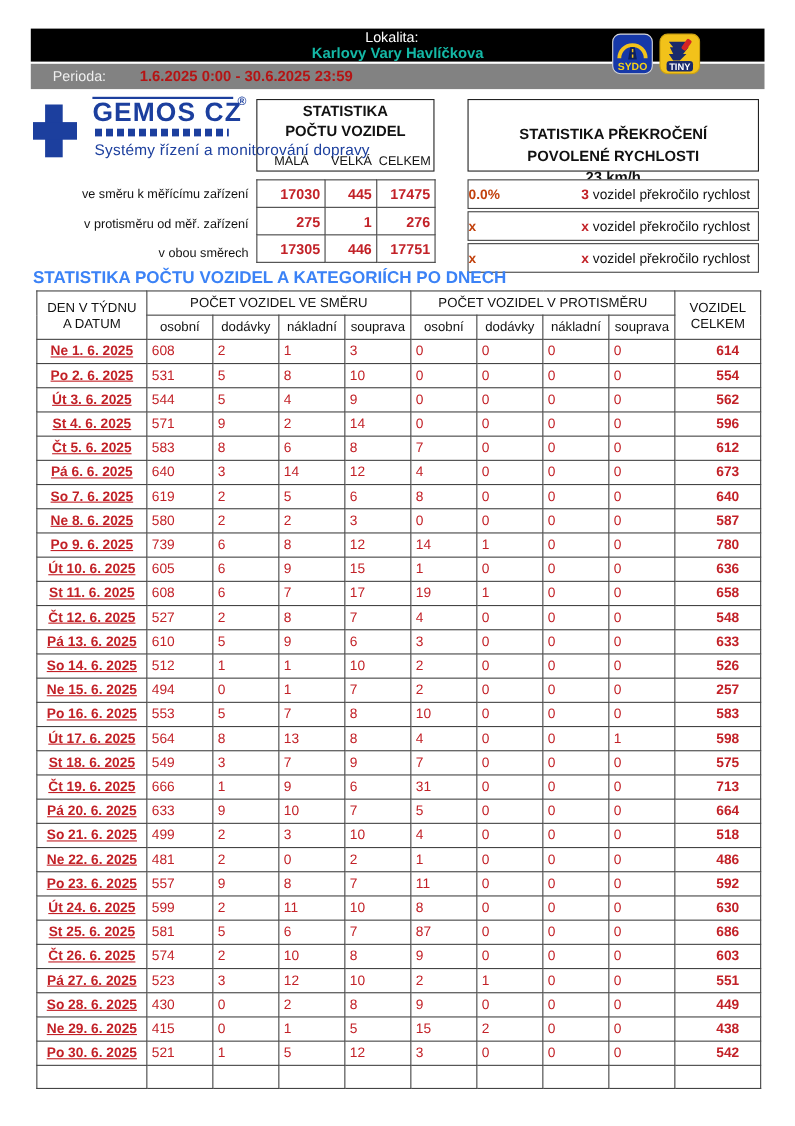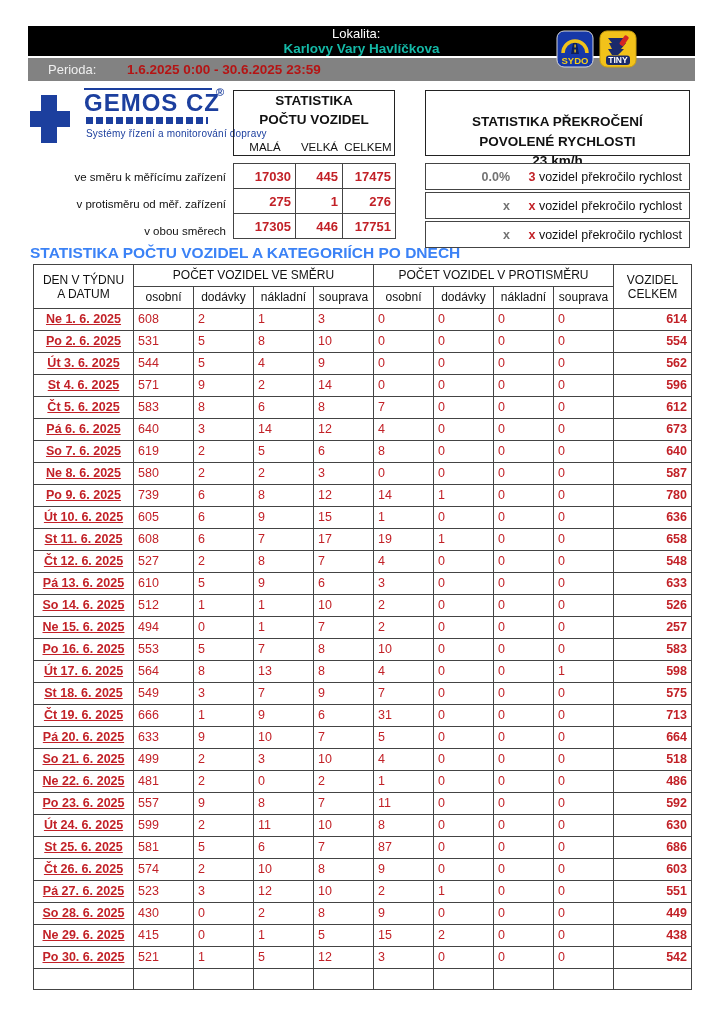--- a/index.html
+++ b/index.html
@@ -19,21 +19,21 @@
 
   
   .brand{position:absolute;left:30px;top:88px;width:202px;height:60px;color:#1c3f9e;}
   .cross-v{position:absolute;left:11px;top:7px;width:16px;height:48px;background:#1c3f9e;}
   .cross-h{position:absolute;left:0px;top:23px;width:40px;height:16px;background:#1c3f9e;}
   .brand-name{position:absolute;left:54px;top:0px;width:128px;border-top:2px solid #1c3f9e;
               font-size:24px;font-weight:bold;letter-spacing:1px;line-height:26px;white-space:nowrap;}
   .brand-reg{position:absolute;left:186px;top:-2px;font-size:11px;font-weight:bold;}
   .brand-dashes{position:absolute;left:56px;top:29px;width:122px;height:7px;
       background:repeating-linear-gradient(90deg,#1c3f9e 0 7px,#fff 7px 10px);}
-  .brand-tagline{position:absolute;left:56px;top:40px;font-size:10px;letter-spacing:.2px;white-space:nowrap;}
+  .brand-tagline{position:absolute;left:56px;top:40px;font-size:14px;letter-spacing:.2px;white-space:nowrap;}
 
   
   .count-box{position:absolute;left:233px;top:90px;width:162px;height:66px;border:1.5px solid #222;
              box-sizing:border-box;text-align:center;}
   .count-box .t{font-size:13.5px;font-weight:bold;line-height:19px;}
   .count-cols{position:absolute;bottom:2px;left:0;right:0;display:grid;
               grid-template-columns:62px 47px 50px;font-size:11.5px;}
   .speed-box{position:absolute;left:425px;top:90px;width:265px;height:66px;border:1.5px solid #222;
              box-sizing:border-box;text-align:center;padding-top:21px;}
   .speed-box .t{font-size:13.5px;font-weight:bold;line-height:19.5px;}
@@ -43,36 +43,36 @@
   .sum-label{height:27px;display:flex;align-items:center;justify-content:flex-end;font-size:11.5px;}
   .sum-table{position:absolute;left:233px;top:163px;border-collapse:collapse;}
   .sum-table td{border:1px solid #444;height:25px;font-size:13px;font-weight:bold;color:#c22127;
                 text-align:right;padding:0 4px 0 0;box-sizing:border-box;}
   .sum-table td:nth-child(1){width:62px;}
   .sum-table td:nth-child(2){width:47px;}
   .sum-table td:nth-child(3){width:53px;}
   .speed-rows{position:absolute;left:425px;top:163px;width:265px;}
   .speed-row{height:25px;border:1px solid #444;display:flex;align-items:center;margin-bottom:2px;
              box-sizing:content-box;background:#fff;}
-  .speed-pct{width:84px;text-align:right;font-size:12.5px;font-weight:bold;color:#737373;}
+  .speed-pct{width:84px;text-align:left;font-size:12.5px;font-weight:bold;color:#c2410c;}
   .speed-text{flex:1;text-align:right;padding-right:7px;font-size:12.5px;color:#111;}
   .speed-count{color:#c22127;font-weight:bold;}
 
   
   .daily-title{position:absolute;left:30px;top:244px;font-size:15.5px;font-weight:bold;color:#3b82f6;}
   table.daily{position:absolute;left:33px;top:264px;border-collapse:collapse;table-layout:fixed;width:658px;}
   table.daily th, table.daily td{border:1px solid #444;height:21px;line-height:21px;padding:0;
       font-size:12px;font-weight:normal;text-align:center;overflow:hidden;white-space:nowrap;box-sizing:border-box;}
   table.daily th.two-line{line-height:14px;}
   table.daily col.c-day{width:100px;}
   table.daily col.c-num{width:60px;}
   table.daily col.c-tot{width:78px;}
   table.daily td.day{color:#c22127;font-weight:bold;font-size:12.5px;text-decoration:underline;}
   table.daily td.num{color:#c22127;text-align:left;padding-left:4px;font-size:12.5px;}
-  table.daily td.total{color:#c22127;font-weight:bold;text-align:right;padding-right:4px;font-size:12.5px;}
+  table.daily td.total{color:#c22127;font-weight:bold;text-align:right;padding-right:19px;font-size:12.5px;}
 </style>
 </head>
 <body>
 
 <div class="page">
 
   <div class="bar bar-black">
     <span class="bar-label">Lokalita:</span>
     <span class="bar-value">Karlovy Vary Havlíčkova</span>
   </div>

